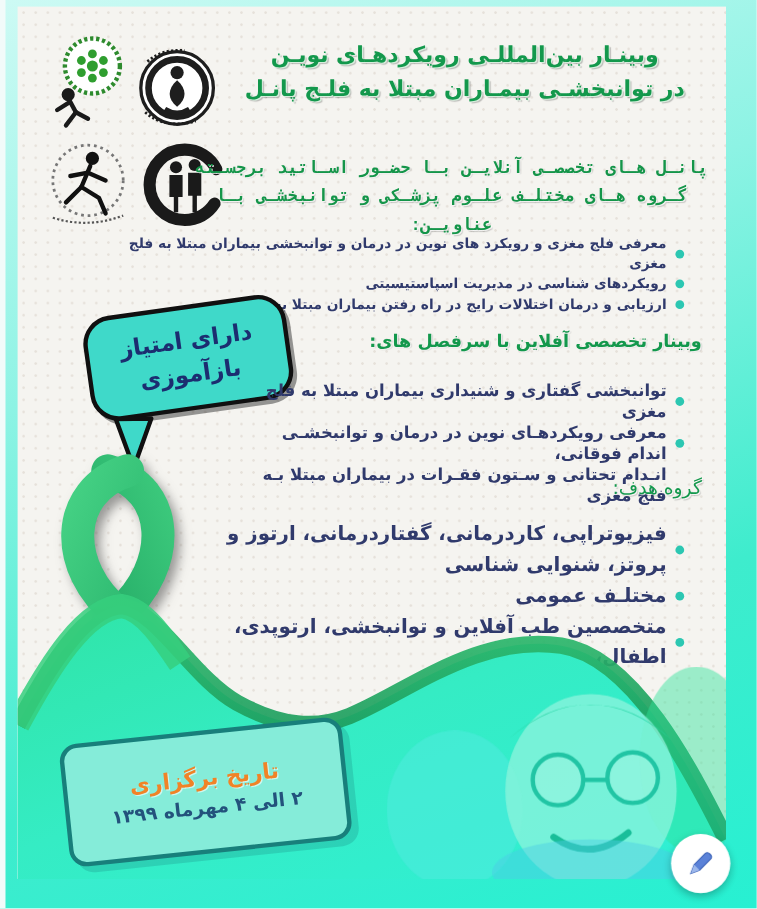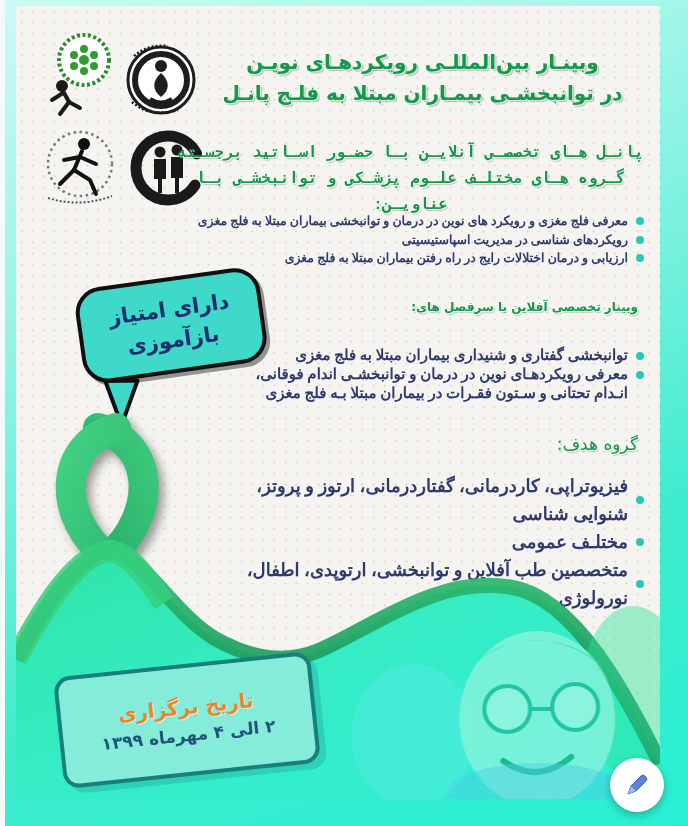--- a/index.html
+++ b/index.html
@@ -9,35 +9,35 @@
   .screen .edgeL{position:absolute;left:0;top:0;width:5px;height:100%;background:#f2fbfa;}
   .poster{position:absolute;left:16px;top:6px;right:28px;bottom:27px;
     background-color:#f5f4f0;
     background-image:radial-gradient(#e6e1da 1px,rgba(0,0,0,0) 1.3px);
     background-size:11px 11px;overflow:hidden;}
   
   .logos{position:absolute;left:12px;top:18px;width:180px;height:180px;}
   .logos svg{position:absolute;}
   
   .rtl{direction:rtl;unicode-bidi:embed;}
-  .title{position:absolute;right:10px;top:41px;width:455px;text-align:center;
+  .title{position:absolute;right:10px;top:28px;width:455px;text-align:center;
     color:#13984c;font-weight:bold;font-size:20px;line-height:31px;
     text-shadow:1px 1px 0 #d7eedd,2px 2px 1px rgba(40,40,40,.28);}
   .panels{position:absolute;right:12px;top:134px;width:475px;text-align:center;
     color:#149549;font-weight:bold;font-size:15.5px;line-height:26px;
     text-shadow:1px 1px 0 rgba(255,255,255,.7),1.5px 1.5px 1px rgba(40,40,40,.22);font-family:Liberation Mono, monospace;}
-  ul.blist{position:absolute;right:16px;margin:0;padding:0;list-style:none;
-    text-align:right;color:#303a6c;font-weight:bold;font-family:Liberation Serif, serif;}
+  ul.blist{position:absolute;right:38px;margin:0;padding:0;list-style:none;
+    text-align:right;color:#303a6c;font-weight:bold;}
   ul.blist li{position:relative;padding-right:16px;}
   ul.blist li .dot{position:absolute;right:0;top:50%;margin-top:-4px;width:8px;height:8px;
     border-radius:50%;background:#2cc7b2;}
   ul.blist li.cont{padding-right:16px;}
   .list1{top:206px;width:535px;font-size:12.5px;line-height:18.5px;}
   .h-offline{position:absolute;right:22px;top:294px;color:#13984c;font-weight:bold;
-    font-size:12px;text-shadow:1px 1px 0 rgba(255,255,255,.7),1.5px 1.5px 1px rgba(40,40,40,.22);text-align:right;}
+    font-size:16px;text-shadow:1px 1px 0 rgba(255,255,255,.7),1.5px 1.5px 1px rgba(40,40,40,.22);text-align:right;}
   .list2{top:340px;width:395px;font-size:15px;line-height:19px;}
   .h-target{position:absolute;right:22px;top:428px;color:#13984c;font-weight:normal;
     font-size:17px;text-shadow:1px 1px 0 rgba(255,255,255,.7),1.5px 1.5px 1px rgba(40,40,40,.22);}
   .list3{top:466px;width:420px;font-size:18px;line-height:28px;}
   
   .badge-wrap{position:absolute;left:52px;top:272px;width:200px;height:150px;
     transform:rotate(-8deg);}
   .badge{position:relative;width:178px;min-height:88px;background:#3fd9c9;
     border:4px solid #101010;border-radius:26px;box-shadow:3px 4px 0 rgba(30,30,30,.45);
     display:flex;flex-direction:column;align-items:center;justify-content:center;

